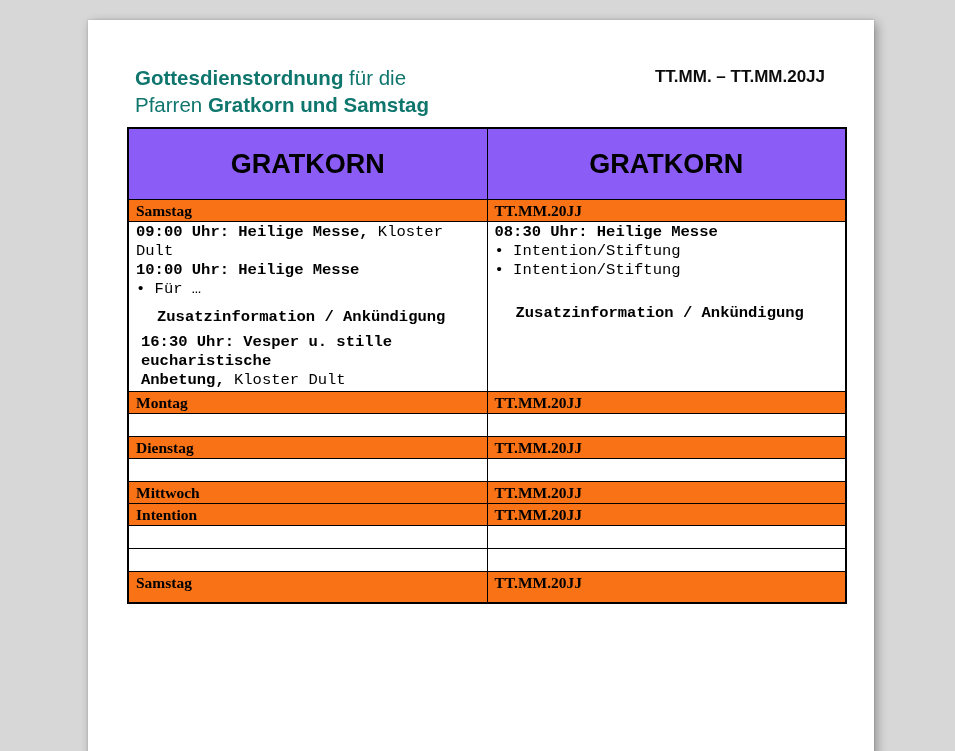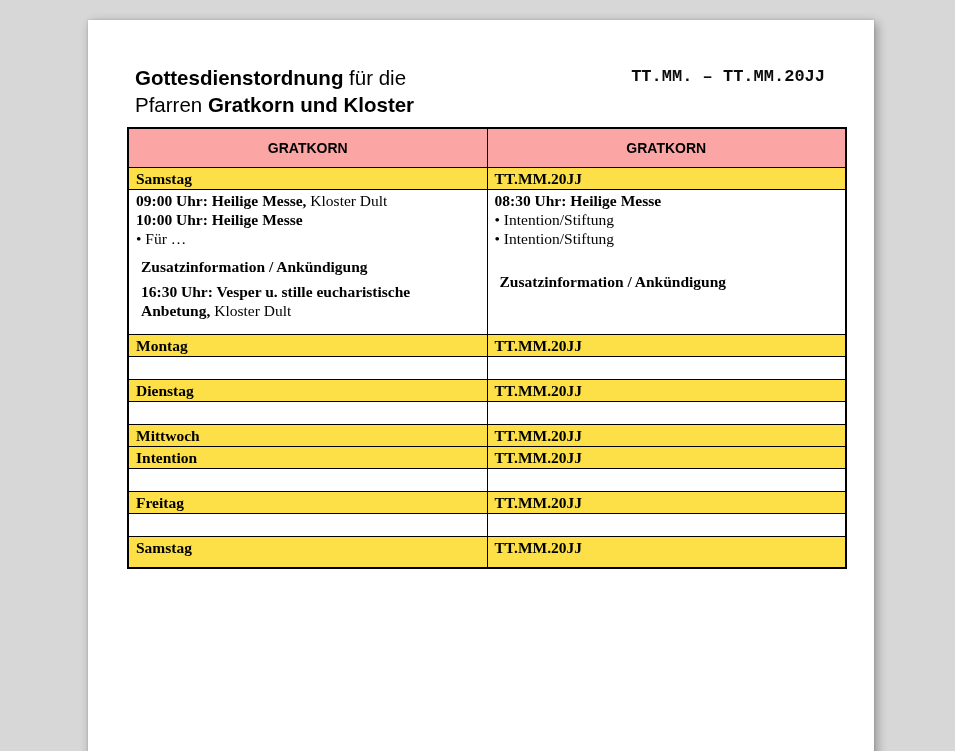--- a/index.html
+++ b/index.html
@@ -12,74 +12,74 @@
     position:absolute; left:88px; top:20px; width:786px; height:1010px;
     background:#ffffff;
     box-shadow:3px 3px 10px rgba(0,0,0,0.32), 0 0 2px rgba(0,0,0,0.18);
   }
   .doc-header {
     display:flex; justify-content:space-between; align-items:flex-start;
     margin:44px 39px 9px 47px;
   }
   .doc-title {
     font-family:"Liberation Sans", sans-serif;
-    font-size:20.5px; line-height:27px; color:#000000; white-space:nowrap;
+    font-size:20.5px; line-height:27px; color:#0f766e; white-space:nowrap;
   }
   .b { font-weight:bold; }
   .it { font-style:italic; }
   .date-range {
-    font-family:Liberation Mono, monospace;
+    font-family:Liberation Sans, sans-serif;
     font-size:17px; font-weight:bold; color:#0c0c0c;
     margin-top:3px; margin-right:10px; white-space:nowrap;
   }
   table.schedule {
     border-collapse:collapse; table-layout:fixed;
     width:718px; margin-left:39px;
     border:2px solid #000;
   }
   col { width:359px; }
   td {
     border-style:solid; border-color:#000; border-width:1.5px 1px;
     vertical-align:top; padding:1px 7px;
     font-family:"Liberation Serif", serif;
     font-size:15.5px; line-height:19px; color:#000;
     overflow:hidden;
   }
   tr.hdr td {
     font-family:"Liberation Sans", sans-serif;
-    font-weight:bold; font-size:14px; text-align:center;
-    height:28px; padding:4px; line-height:30px;
-    background:#fca5a5;
+    font-weight:bold; font-size:27px; text-align:center;
+    height:28px; padding:20px; line-height:30px;
+    background:#8b5cf6;
   }
-  tr.day td { background:#fde047; font-weight:bold; height:19px; }
+  tr.day td { background:#f97316; font-weight:bold; height:19px; }
   tr.evt td  { height:38px; }
-  tr.sun td  { height:142px; border-bottom:1.5px dotted #6b6b6b; }
+  tr.sun td  { height:142px; border-bottom:1.5px dotted #6b6b6b;font-family:Liberation Mono, monospace; }
   tr.ewig td { height:39px; padding-top:4px; border-top:none; }
   tr.gap td  { height:20px; }
   tr.mit td  { height:60px; }
   tr.last td { height:28px; }
   p { margin:0; }
-  .info   { font-weight:bold; margin-left:5px; }
+  .info   { font-weight:bold; margin-left:21px; }
   .sun-left  .info { margin-top:9px; }
   .sun-right .info { margin-top:24px; }
   .vesper { margin-top:6px; margin-left:5px; }
   .mit-left p.m1 { margin-top:3px; }
   .mit-left p.m2 { margin-top:5px; }
   .indent { margin-left:78px; }
   .ewig-text { margin-left:6px; }
 </style>
 </head>
 <body>
 
 <div class="page">
 
   <div class="doc-header">
     <div class="doc-title">
       <div><span class="b">Gottesdienstordnung</span><span> für die</span></div>
-      <div><span>Pfarren </span><span class="b">Gratkorn und Kloster</span></div>
+      <div><span>Pfarren </span><span class="b">Gratkorn und Samstag</span></div>
     </div>
     <div class="date-range">TT.MM. – TT.MM.20JJ</div>
   </div>
 
   <table class="schedule">
     <colgroup>
         <col>
         <col>
       </colgroup>
 
@@ -135,24 +135,20 @@
 
     <tr class="day">
       <td>Intention</td>
       <td>TT.MM.20JJ</td>
     </tr>
     <tr class="gap">
       <td></td>
       <td></td>
     </tr>
 
-    <tr class="day">
-      <td>Freitag</td>
-      <td>TT.MM.20JJ</td>
-    </tr>
     <tr class="gap">
       <td></td>
       <td></td>
     </tr>
 
     <tr class="day last">
       <td>Samstag</td>
       <td>TT.MM.20JJ</td>
     </tr>
   </tbody>

